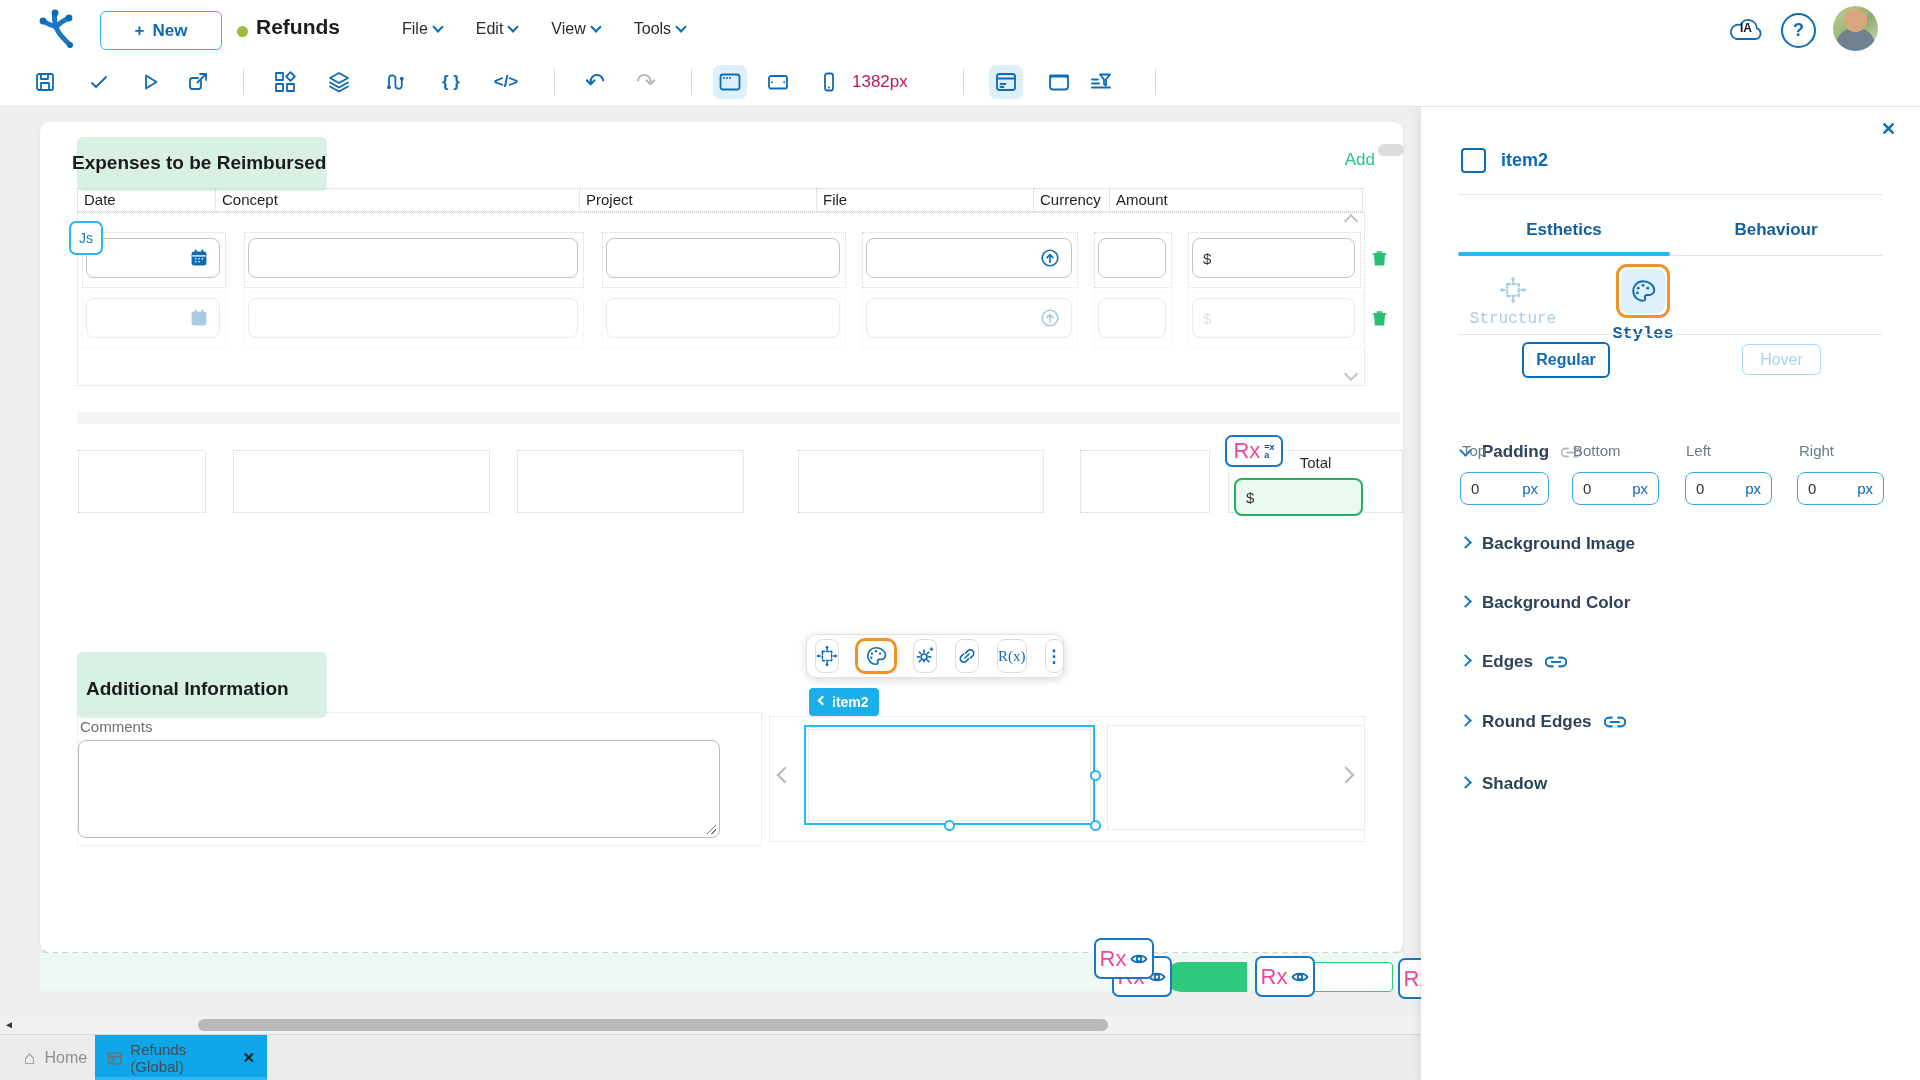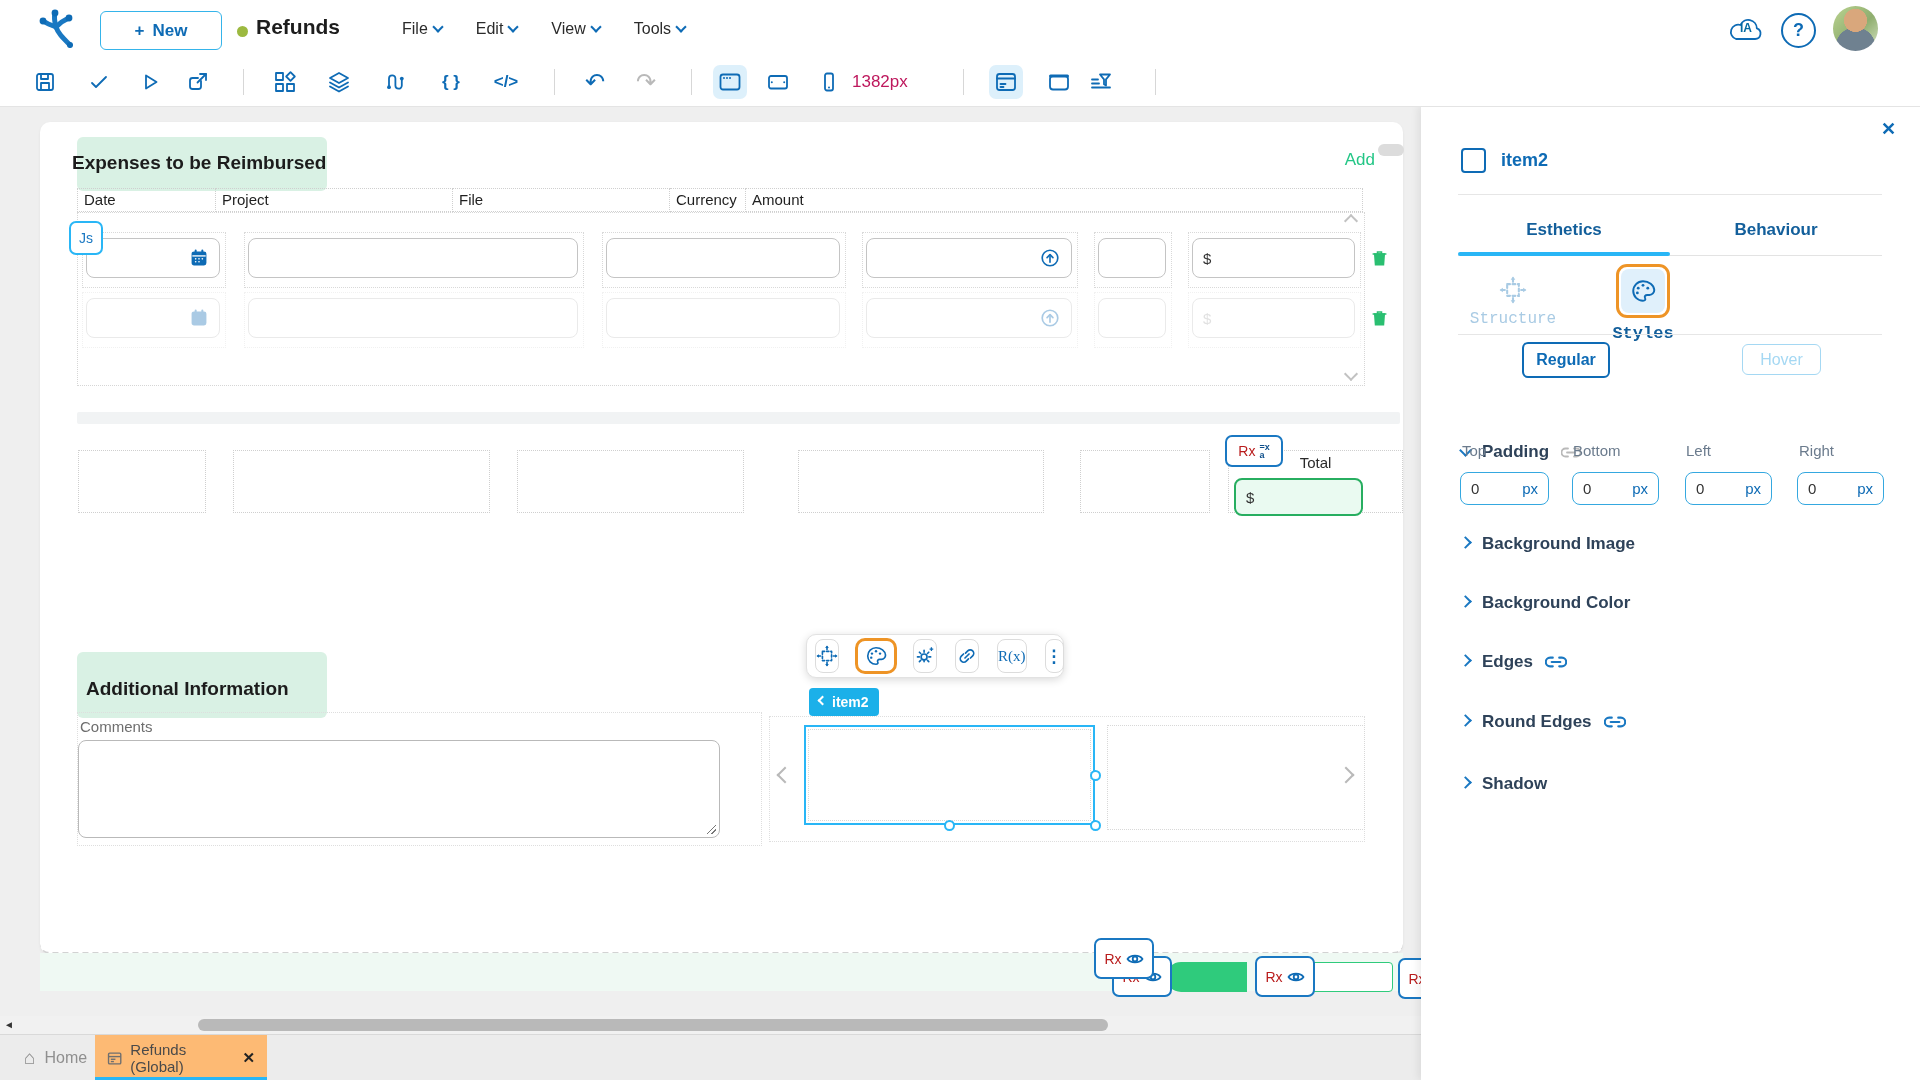--- a/index.html
+++ b/index.html
@@ -11,21 +11,21 @@
   
   #topbar{left:0;top:0;width:1920px;height:57px;background:#fff;z-index:60;}
   #new-btn{left:100px;top:11px;width:120px;height:37px;border:1.5px solid #35b4ea;border-radius:6px;background:#fff;
     display:flex;align-items:center;justify-content:center;gap:8px;color:#0e6bb5;font-weight:bold;font-size:17px;cursor:pointer;}
   #status-dot{left:237px;top:26px;width:11px;height:11px;border-radius:50%;background:#9cb940;}
   #page-title{left:256px;top:15px;font-size:21px;font-weight:bold;color:#1d1d1d;}
   .menus{left:402px;top:0;height:57px;display:flex;align-items:center;gap:34px;}
   .menu-item{display:flex;align-items:center;gap:6px;font-size:16px;color:#2b2b2b;cursor:pointer;}
   .chev{display:inline-block;border-right:2px solid #0e6bb5;border-bottom:2px solid #0e6bb5;width:6px;height:6px;transform:rotate(45deg);margin-top:-3px;}
   .ia-badge{left:1727px;top:13px;width:38px;height:32px;}
-  .ia-badge span{position:absolute;left:0;top:8px;width:38px;text-align:center;font-size:12px;font-weight:bold;color:#0369a1;}
+  .ia-badge span{position:absolute;left:0;top:8px;width:38px;text-align:center;font-size:12px;font-weight:bold;color:#0f172a;}
   #help-btn{left:1781px;top:13px;width:31px;height:31px;border:2.5px solid #0e6bb5;border-radius:50%;color:#0e6bb5;
     display:flex;align-items:center;justify-content:center;font-weight:bold;font-size:18px;cursor:pointer;}
   #avatar{left:1833px;top:6px;width:45px;height:45px;border-radius:50%;
     background:radial-gradient(circle at 50% 32%,#d9a77c 0 30%,rgba(0,0,0,0) 31%),
                radial-gradient(circle at 50% 92%,#6f8190 0 42%,rgba(0,0,0,0) 43%),
                linear-gradient(135deg,#bcd491,#8fae6f 55%,#d8e4c4);}
 
   
   #toolbar{left:0;top:57px;width:1920px;height:49px;background:#fff;border-bottom:1px solid #e4e4e4;z-index:59;}
   .tbtn{position:absolute;top:8px;width:34px;height:34px;display:flex;align-items:center;justify-content:center;border-radius:7px;cursor:pointer;}
@@ -56,21 +56,21 @@
   .faded{opacity:.35;}
   .jsbadge{left:-9px;top:8px;width:30px;height:30px;background:#fff;border:2px solid #29b6f6;border-radius:7px;
     color:#1a78c2;font-size:14px;display:flex;align-items:center;justify-content:center;z-index:5;}
   .vchev{border-color:#c2c2c2;width:8px;height:8px;}
   .graybar{left:37px;top:290px;width:1323px;height:12px;background:#f1f3f4;border-radius:2px;}
   .totcell{position:absolute;top:328px;height:63px;border:1px dotted #cfcfcf;box-sizing:border-box;}
   #total-label{left:1190px;top:332px;width:171px;text-align:center;font-size:15px;color:#2a2a2a;}
   #total-input{left:1194px;top:356px;width:129px;height:38px;background:#eafaf1;border:2px solid #27ae60;border-radius:8px;
     box-sizing:border-box;display:flex;align-items:center;padding:0 10px;font-size:15px;color:#333;z-index:2;}
   .rxbadge{background:#fff;border:2px solid #1a78c2;border-radius:7px;display:flex;align-items:center;justify-content:center;gap:4px;z-index:6;}
-  .rxtext{color:#b91c1c;font-size:14px;}
+  .rxtext{color:#ec4899;font-size:22px;}
   .fglyph{display:flex;flex-direction:column;line-height:8px;font-size:9px;font-weight:bold;color:#0e4f8b;}
 
   #comments-area{left:38px;top:618px;width:642px;height:98px;border:1px solid #b9b9b9;border-radius:8px;background:#fff;box-sizing:border-box;}
   .resize-glyph{position:absolute;right:3px;bottom:3px;width:9px;height:9px;
     background:linear-gradient(135deg,rgba(0,0,0,0) 0 45%,#777 45% 55%,rgba(0,0,0,0) 55% 70%,#777 70% 80%,rgba(0,0,0,0) 80%);}
   .car-chev{border-color:#b9b9b9;width:10px;height:10px;border-width:2.5px;}
   #sel-box{left:764px;top:603px;width:291px;height:100px;border:2px solid #29b6f6;background:#fff;box-sizing:border-box;z-index:3;}
   #sel-box .inner{position:absolute;inset:2px;border:1px dotted #d8d8d8;}
   .handle{position:absolute;width:11px;height:11px;border:2px solid #29b6f6;background:#fff;border-radius:50%;box-sizing:border-box;z-index:4;}
 
@@ -89,21 +89,21 @@
   .greenoutline{left:1309px;top:962px;width:84px;height:30px;background:#fff;border:1.5px solid #2fcb7c;border-radius:4px;box-sizing:border-box;}
   .eyebadge{width:56px;height:37px;}
 
   
   #hscroll{left:0;top:910px;width:1421px;height:18px;background:#f1f1f1;}
   #hthumb{left:198px;top:3px;width:910px;height:12px;background:#b9b9b9;border-radius:6px;}
   #scroll-left{left:4px;top:3px;font-size:10px;color:#333;}
   #tabbar{left:0;top:928px;width:1421px;height:46px;background:#ececec;border-top:1px solid #d9d9d9;}
   #tab-home{left:10px;top:0;height:46px;display:flex;align-items:center;gap:9px;color:#8f8f8f;font-size:16px;padding:0 14px;cursor:pointer;}
   #tab-home .glyph{font-size:19px;}
-  #tab-active{left:95px;top:0;width:172px;height:46px;background:#fdba74;display:flex;align-items:center;gap:8px;padding:0 12px;box-sizing:border-box;cursor:pointer;}
+  #tab-active{left:95px;top:0;width:172px;height:46px;background:#0ea5e9;display:flex;align-items:center;gap:8px;padding:0 12px;box-sizing:border-box;cursor:pointer;}
   #tab-active .bar{position:absolute;left:0;bottom:0;width:100%;height:4px;background:#29b6f6;}
   #tab-active .lbl{color:#4a4a4a;font-size:15px;}
   #tab-active .x{color:#222;font-weight:bold;font-size:15px;margin-left:2px;cursor:pointer;}
 
   
   #panel{left:1421px;top:106px;width:499px;height:974px;background:#fff;box-shadow:-3px 0 8px rgba(0,0,0,.07);z-index:50;}
   #panel-close{right:24px;top:12px;color:#0e6bb5;font-weight:bold;font-size:18px;cursor:pointer;}
   #panel-check{left:40px;top:42px;width:25px;height:25px;border:2.5px solid #0e6bb5;border-radius:4px;box-sizing:border-box;cursor:pointer;}
   #panel-title{left:80px;top:44px;font-size:18px;font-weight:bold;color:#0e6bb5;}
   .pdiv{left:37px;width:424px;height:1px;background:#e6e6e6;}
@@ -324,20 +324,21 @@
 
   <div id="canvas" class="abs">
     <div id="vthumb" class="abs"></div>
 
     <div class="mintblock abs" style="left:37px;top:15px;width:250px;height:54px;"></div>
     <div class="sect-title abs" style="left:32px;top:30px;text-align:right;">Expenses to be Reimbursed</div>
     <div id="add-link" class="abs">Add</div>
 
     <div id="cols" class="abs">
       <div class="colcell" style="width:139px">Date</div>
+      <div class="colcell" style="width:364px">Concept</div>
       <div class="colcell" style="width:237px">Project</div>
       <div class="colcell" style="width:217px">File</div>
       <div class="colcell" style="width:76px">Currency</div>
       <div class="colcell" style="flex:1">Amount</div>
     </div>
 
     <div id="repeater" class="abs">
       <div class="jsbadge abs">Js</div>
       <span class="chev vchev abs" style="right:8px;top:6px;transform:rotate(-135deg);"></span>
       <span class="chev vchev abs" style="right:8px;bottom:6px;transform:rotate(45deg);"></span>

